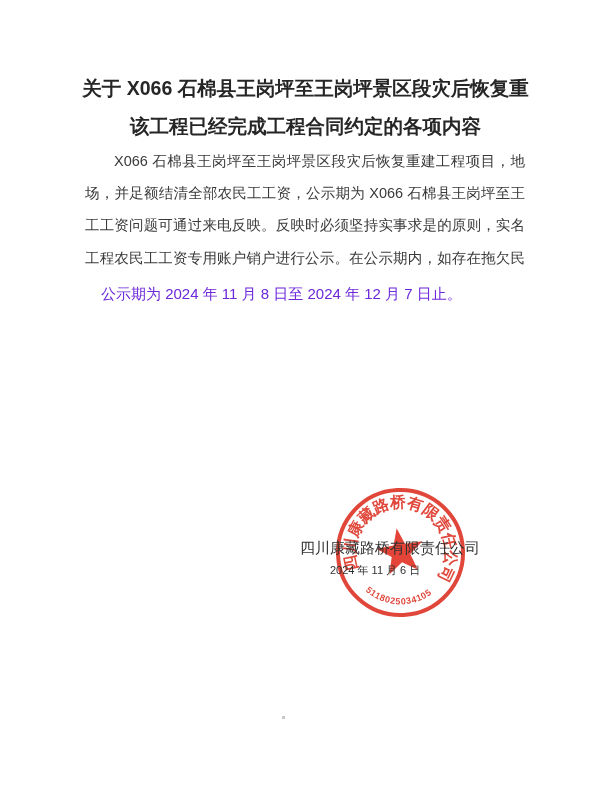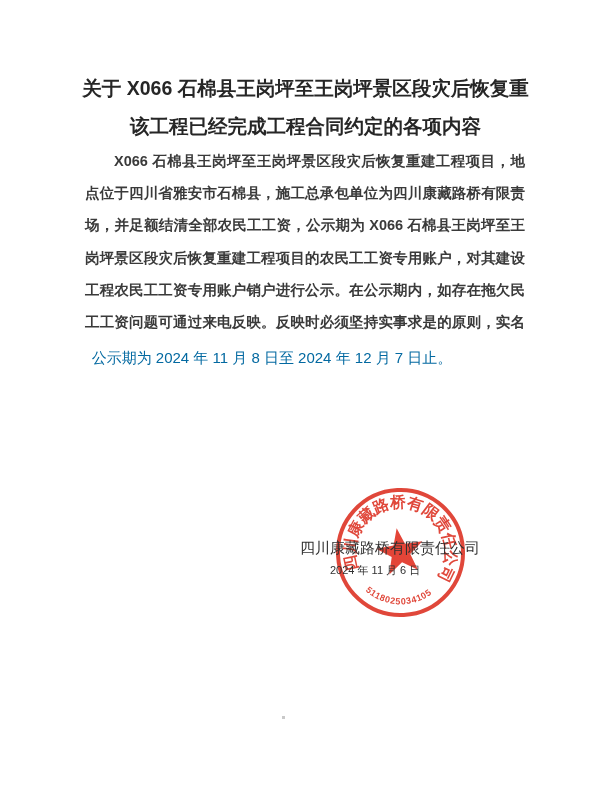--- a/index.html
+++ b/index.html
@@ -22,29 +22,28 @@
     line-height: 38px;
     color: #262626;
   }
   .body-block {
     margin: 0 0 0 85px;
     width: 440px;
     font-size: 14.5px;
     line-height: 32.2px;
     color: #3a3a3a;
   }
-  .bline.just { text-align: justify; text-align-last: justify; font-weight: bold; }
+  .bline.just { text-align: justify; text-align-last: justify; }
   .bline.indent { text-indent: 29px; }
   .meta-block {
-    margin: 3px 0 0 52px;
+    margin: 3px 0 0 101px;
     width: 440px;
     font-size: 15px;
     line-height: 34px;
-    color: #0369a1;
-    text-align: center;
+    color: #6d28d9;
   }
   .seal {
     position: absolute;
     left: 334px;
     top: 486px;
     width: 133px;
     height: 133px;
     opacity: 0.93;
   }
   .seal svg { display: block; width: 100%; height: 100%; }
@@ -80,25 +79,23 @@
 
 <div class="page">
 
   <h1 class="title">
     <div>关于 X066 石棉县王岗坪至王岗坪景区段灾后恢复重</div>
     <div>该工程已经完成工程合同约定的各项内容</div>
   </h1>
 
   <div class="body-block">
     <div class="bline indent just">X066 石棉县王岗坪至王岗坪景区段灾后恢复重建工程项目，地</div>
-    <div class="bline just">点位于四川省雅安市石棉县，施工总承包单位为四川康藏路桥有限责</div>
     <div class="bline just">场，并足额结清全部农民工工资，公示期为 X066 石棉县王岗坪至王</div>
-    <div class="bline just">岗坪景区段灾后恢复重建工程项目的农民工工资专用账户，对其建设</div>
+    <div class="bline just">工工资问题可通过来电反映。反映时必须坚持实事求是的原则，实名</div>
     <div class="bline just">工程农民工工资专用账户销户进行公示。在公示期内，如存在拖欠民</div>
-    <div class="bline just">工工资问题可通过来电反映。反映时必须坚持实事求是的原则，实名</div>
   </div>
 
   <div class="meta-block">
     <div>公示期为 2024 年 11 月 8 日至 2024 年 12 月 7 日止。</div>
   </div>
 
   <div class="seal">
     <svg viewBox="0 0 200 200" xmlns="http://www.w3.org/2000/svg">
       <defs>
         <path id="sealTopArc" d="M 56.3 152.1 A 68 68 0 1 1 143.7 152.1" fill="none"></path>

